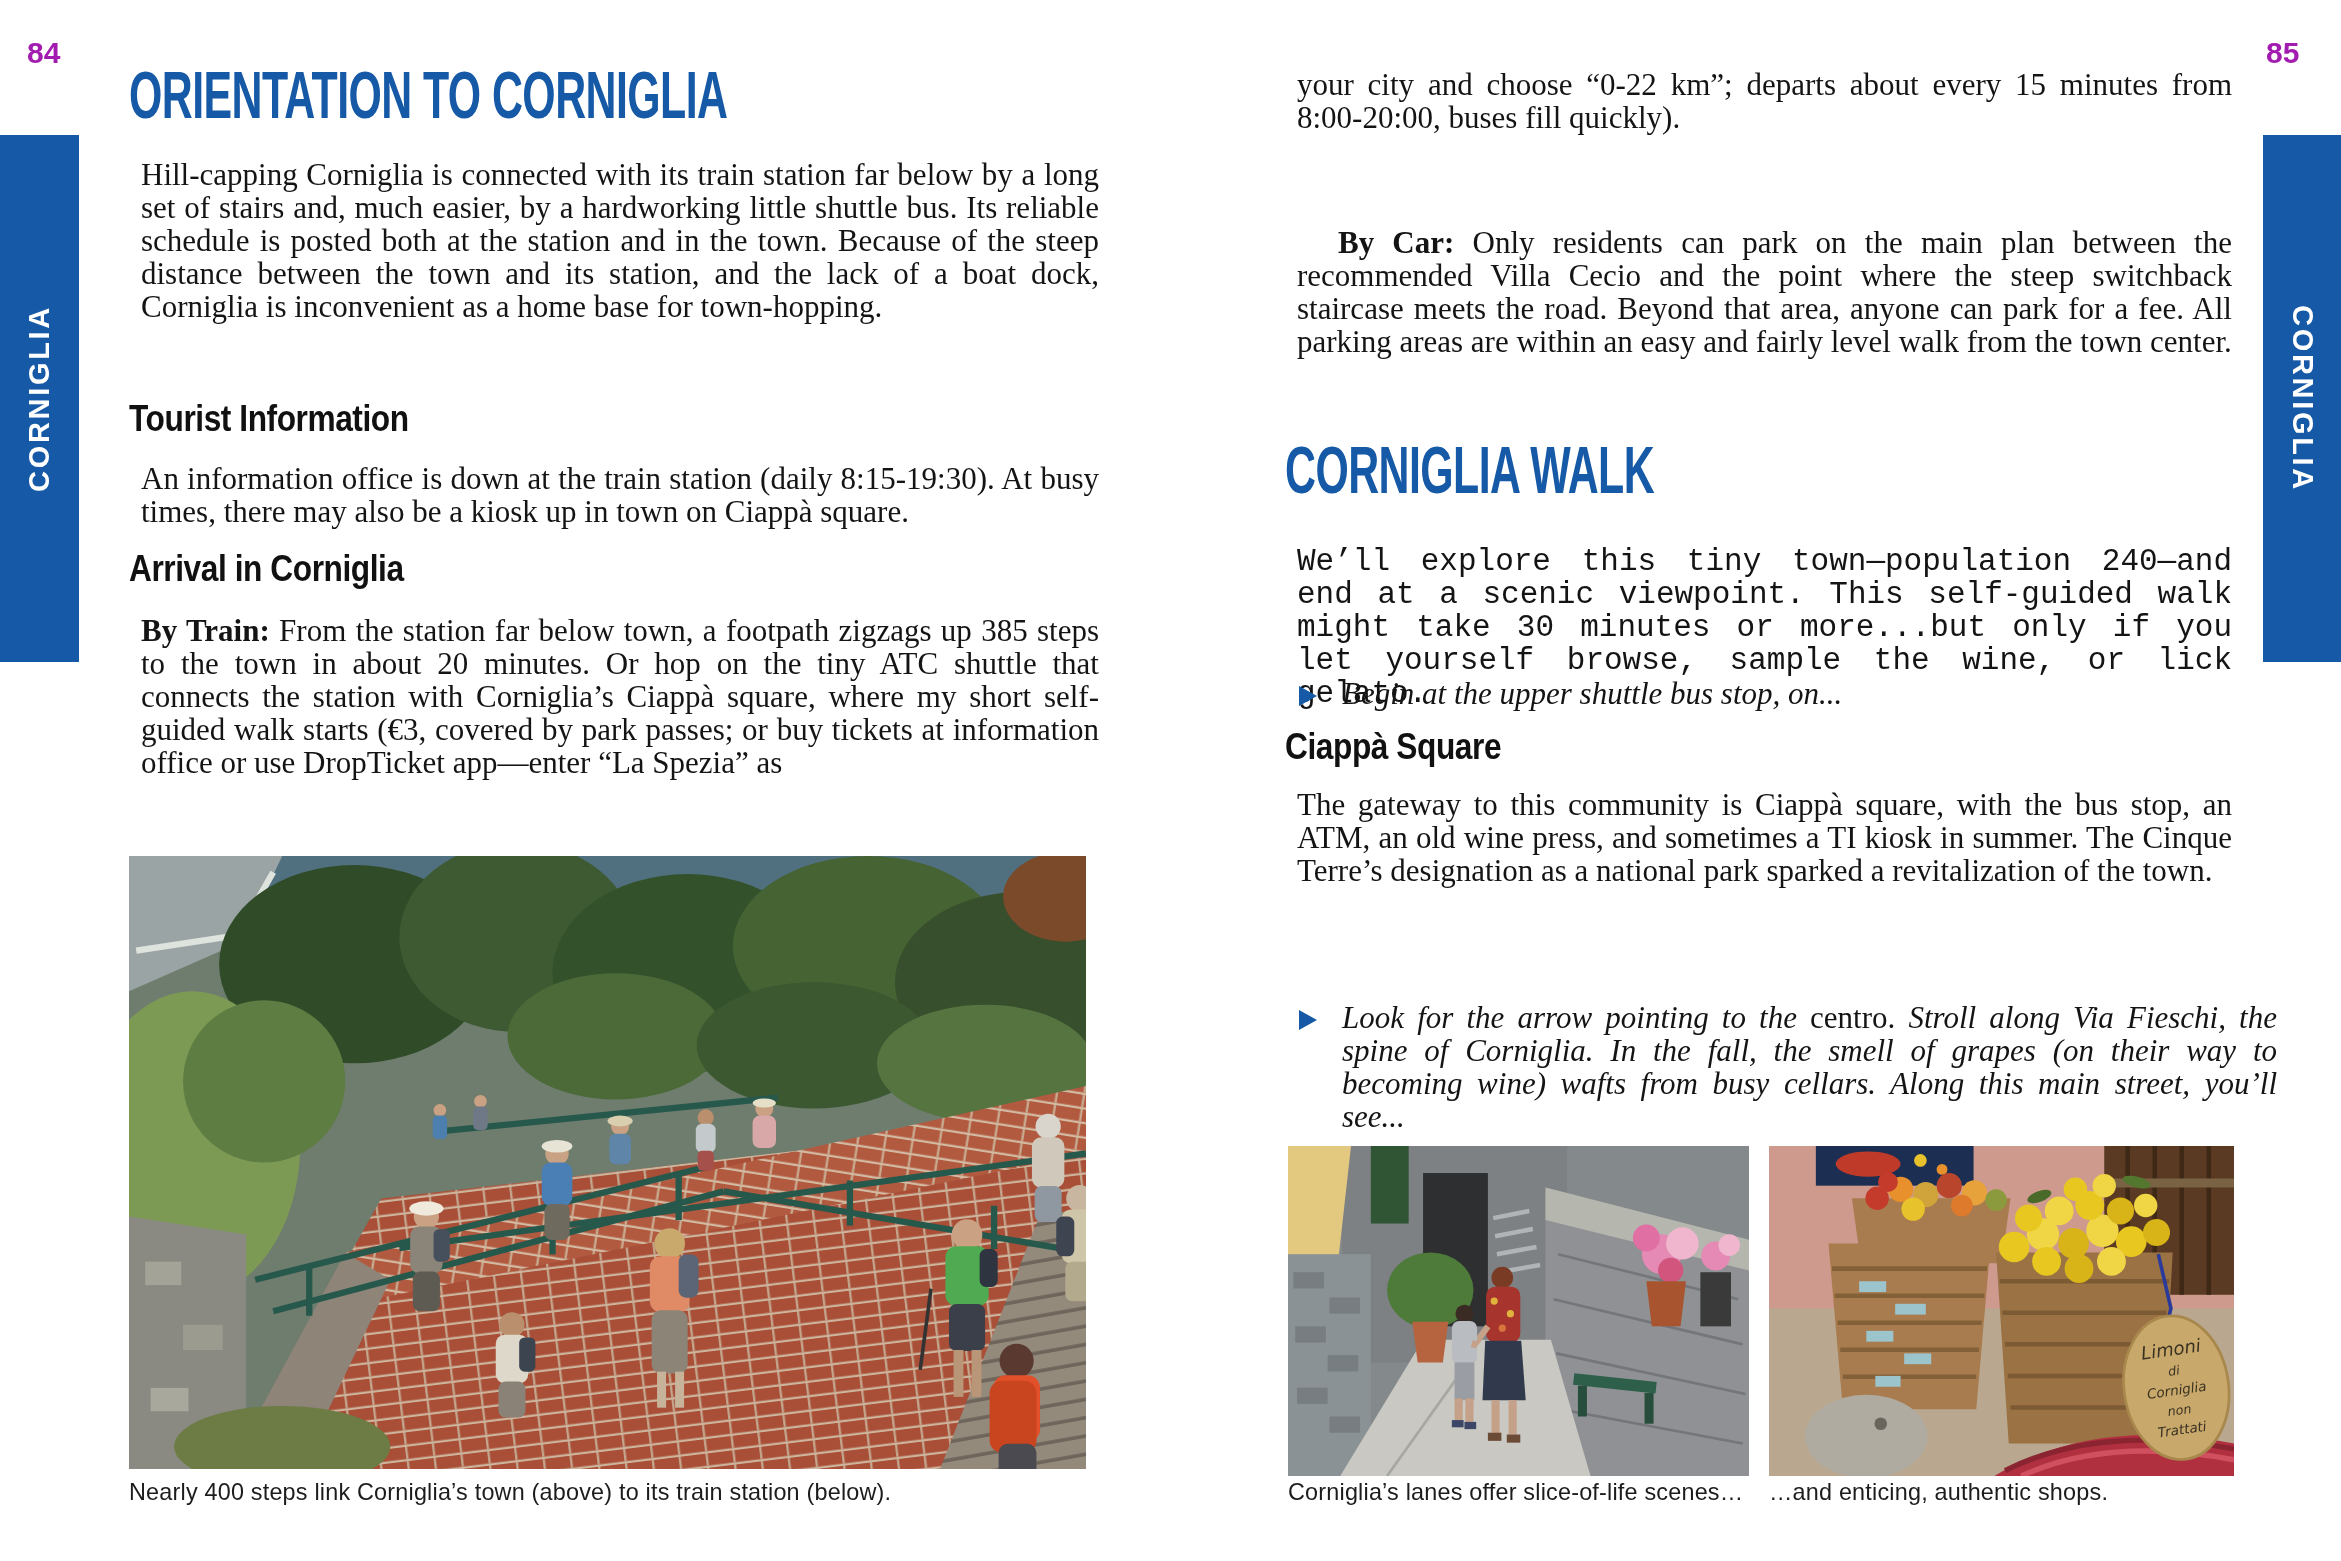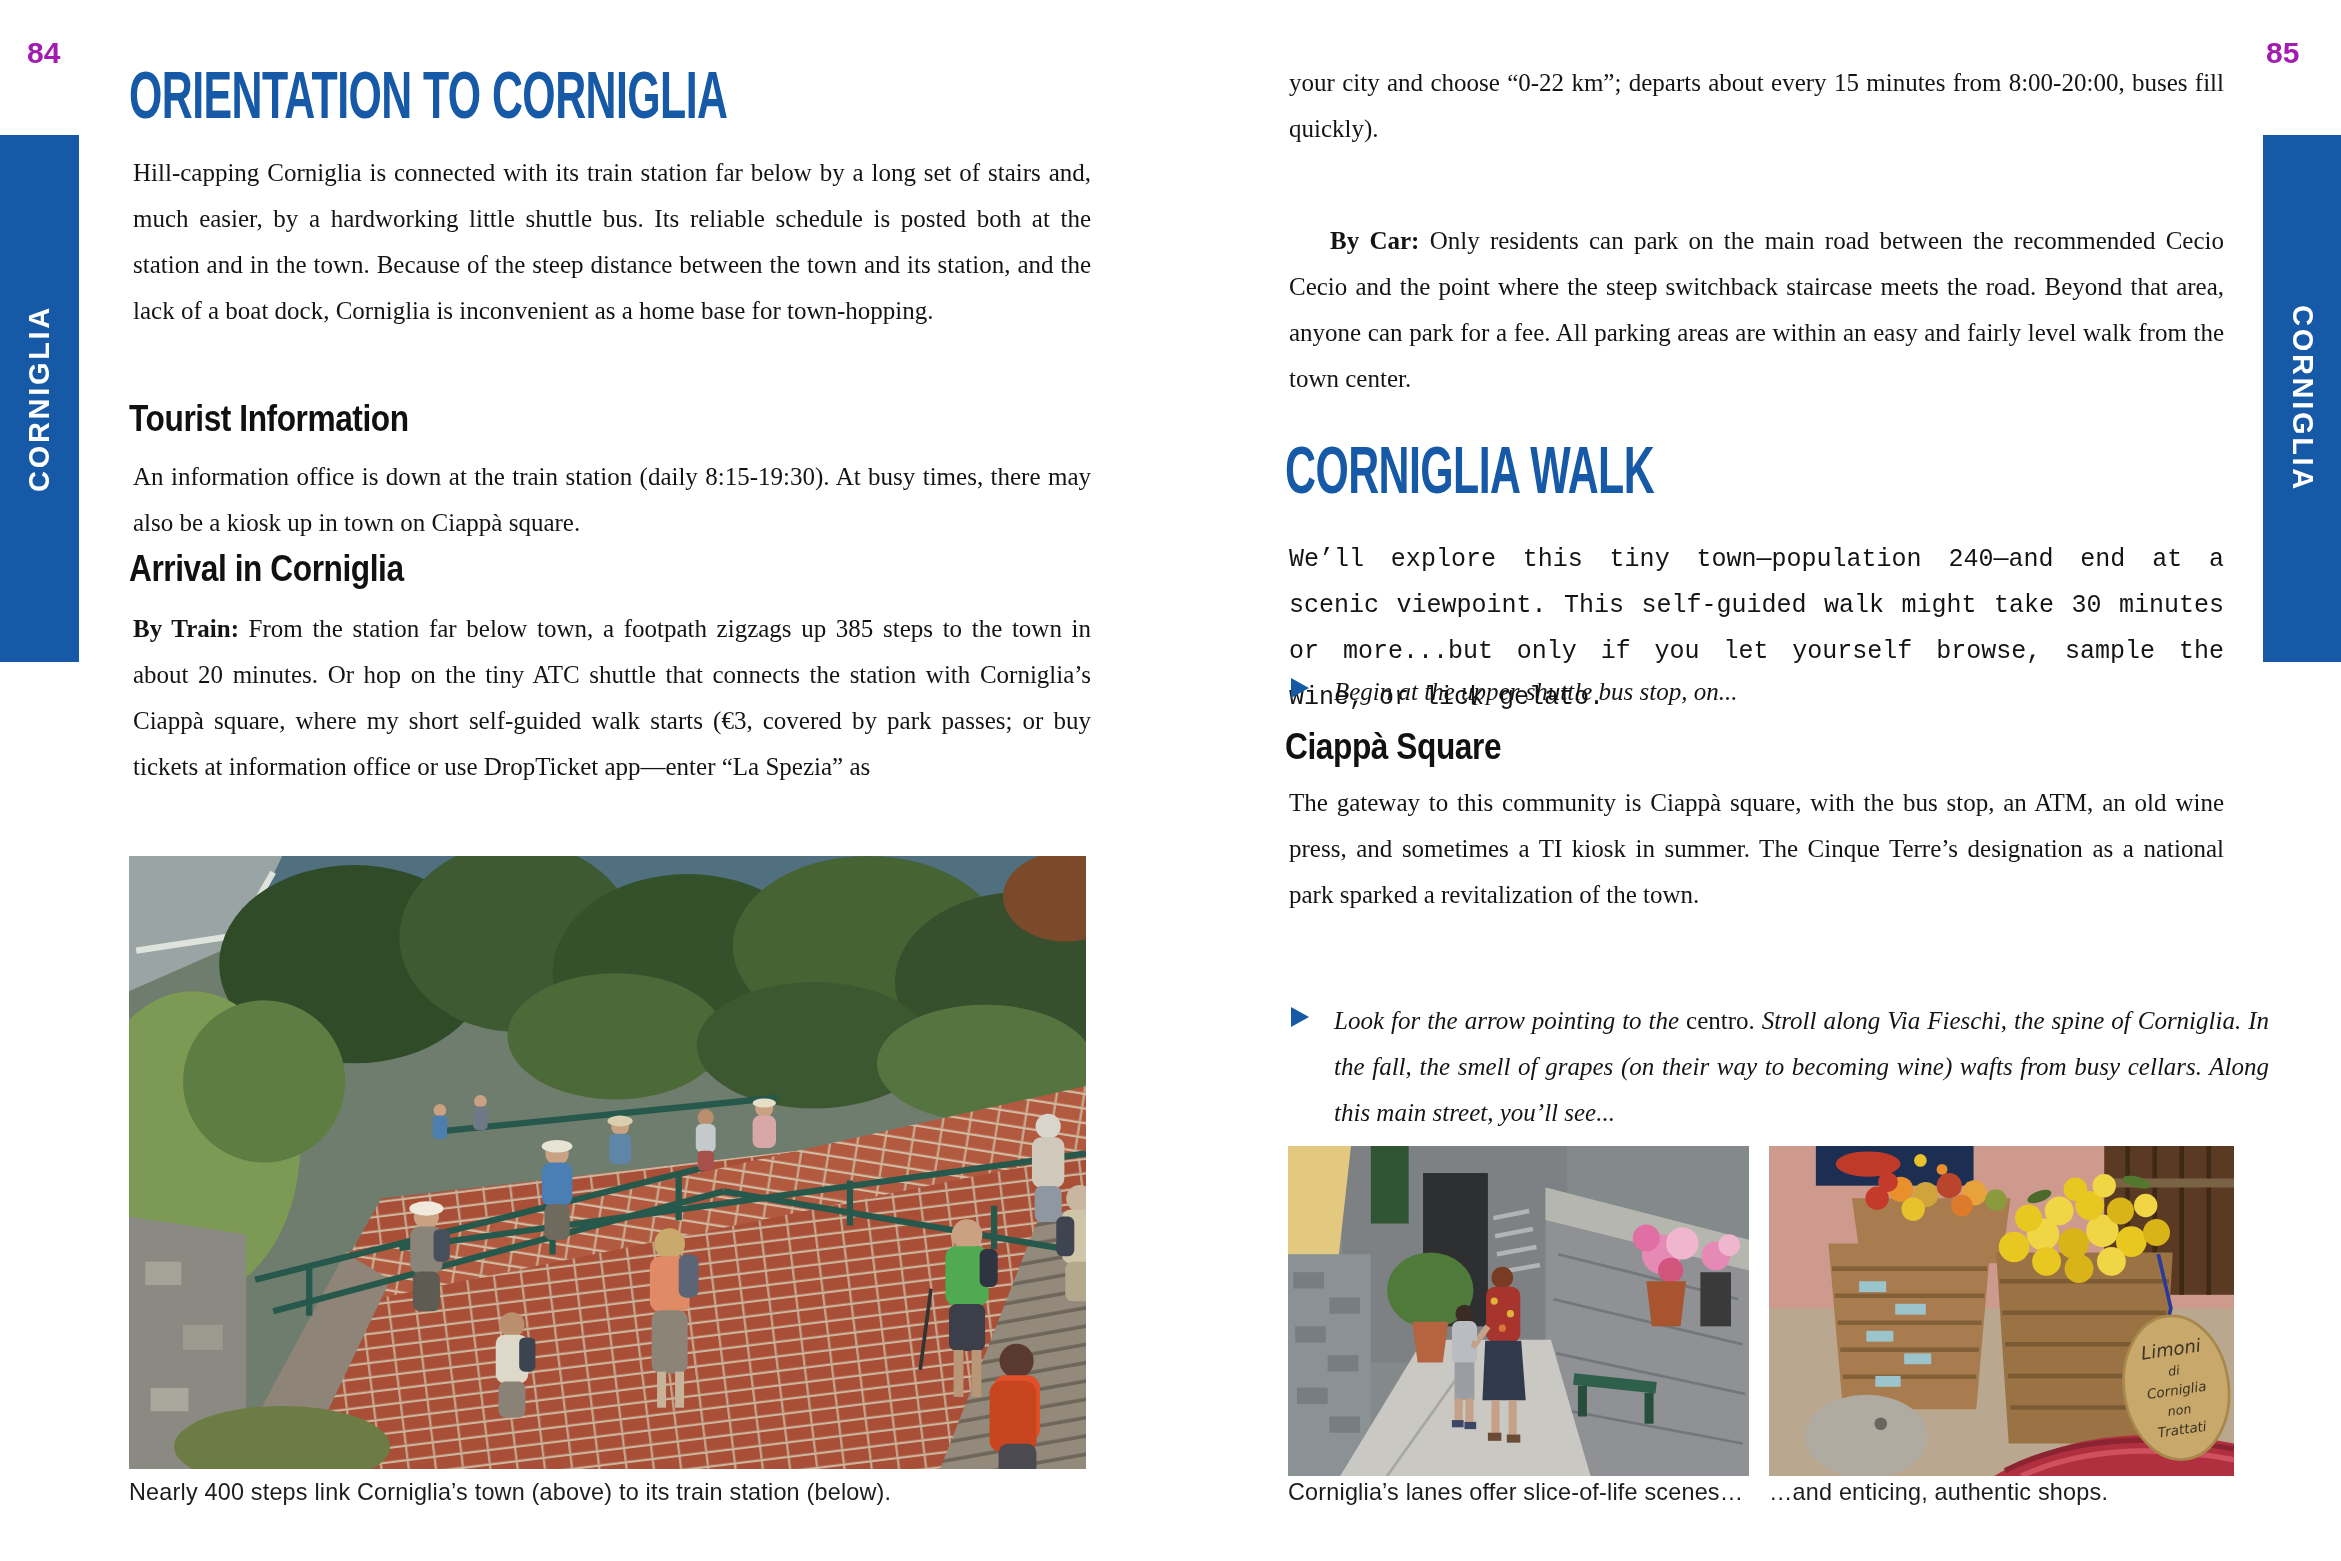--- a/index.html
+++ b/index.html
@@ -12,21 +12,21 @@
   .tab{background:#1659a6;display:flex;align-items:center;justify-content:center;}
   .tab-label{color:#fff;font:bold 29px "Liberation Sans",sans-serif;letter-spacing:2.7px;}
   .tab-left .tab-label{writing-mode:vertical-rl;transform:rotate(180deg);}
   .tab-right .tab-label{writing-mode:vertical-rl;}
 
   .chapter-head{margin:0;color:#1659a6;font:bold 67px "Liberation Sans",sans-serif;
                 letter-spacing:-0.9px;white-space:nowrap;transform:scaleX(0.64);transform-origin:left top;}
   .section-head{margin:0;color:#111;font:bold 36px "Liberation Sans",sans-serif;
                 letter-spacing:-0.5px;white-space:nowrap;transform:scaleX(0.88);transform-origin:left top;}
 
-  .body-text{margin:4px;font-size:25px;line-height:46px;text-align:justify;}
+  .body-text{margin:12px;font-size:31px;line-height:33px;text-align:justify;}
   .body-text b{font-weight:bold;}
   .indent{text-indent:41px;}
 
   .walk-bullet{padding-left:45px;position:relative;text-align:justify;font-style:italic;}
   .walk-bullet .roman{font-style:normal;}
   .tri{position:absolute;left:1.8px;top:9px;width:0;height:0;
        border-top:10px solid transparent;border-bottom:10px solid transparent;
        border-left:18px solid #1659a6;}
 
   .caption{font:400 23.4px "Liberation Sans",sans-serif;color:#1c1c1c;letter-spacing:0.2px;}
@@ -218,21 +218,21 @@
   <div class="abs pagenum" style="left:2266px;top:36px;">85</div>
 
   <div class="abs tab tab-right" style="left:2263px;top:135px;width:79px;height:527px;">
     <span class="tab-label">CORNIGLIA</span>
   </div>
 
   <p class="abs body-text" style="left:1285px;top:56px;width:935px;">your city and choose “0-22 km”; departs about every 15 minutes from 8:00-20:00, buses fill quickly).</p>
 
 
   <p class="abs body-text indent" style="left:1285px;top:214px;width:935px;">
-    <b>By Car:</b><span> Only residents can park on the main road between the recommended Cecio Cecio and the point where the steep switchback staircase meets the road. Beyond that area, anyone can park for a fee. All parking areas are within an easy and fairly level walk from the town center.</span>
+    <b>By Car:</b><span> Only residents can park on the main plan between the recommended Villa Cecio and the point where the steep switchback staircase meets the road. Beyond that area, anyone can park for a fee. All parking areas are within an easy and fairly level walk from the town center.</span>
   </p>
 
   <h1 class="abs chapter-head" style="left:1285px;top:431px;">CORNIGLIA WALK</h1>
 
   <p class="abs body-text" style="left:1285px;top:533px;width:935px;font-family:Liberation Mono, monospace;">We’ll explore this tiny town—population 240—and end at a scenic viewpoint. This self-guided walk might take 30 minutes or more...but only if you let yourself browse, sample the wine, or lick gelato.</p>
 
   <p class="abs body-text walk-bullet" style="left:1285px;top:665px;width:935px;">
     <span class="tri"></span><span>Begin at the upper shuttle bus stop, on...</span>
   </p>
 

